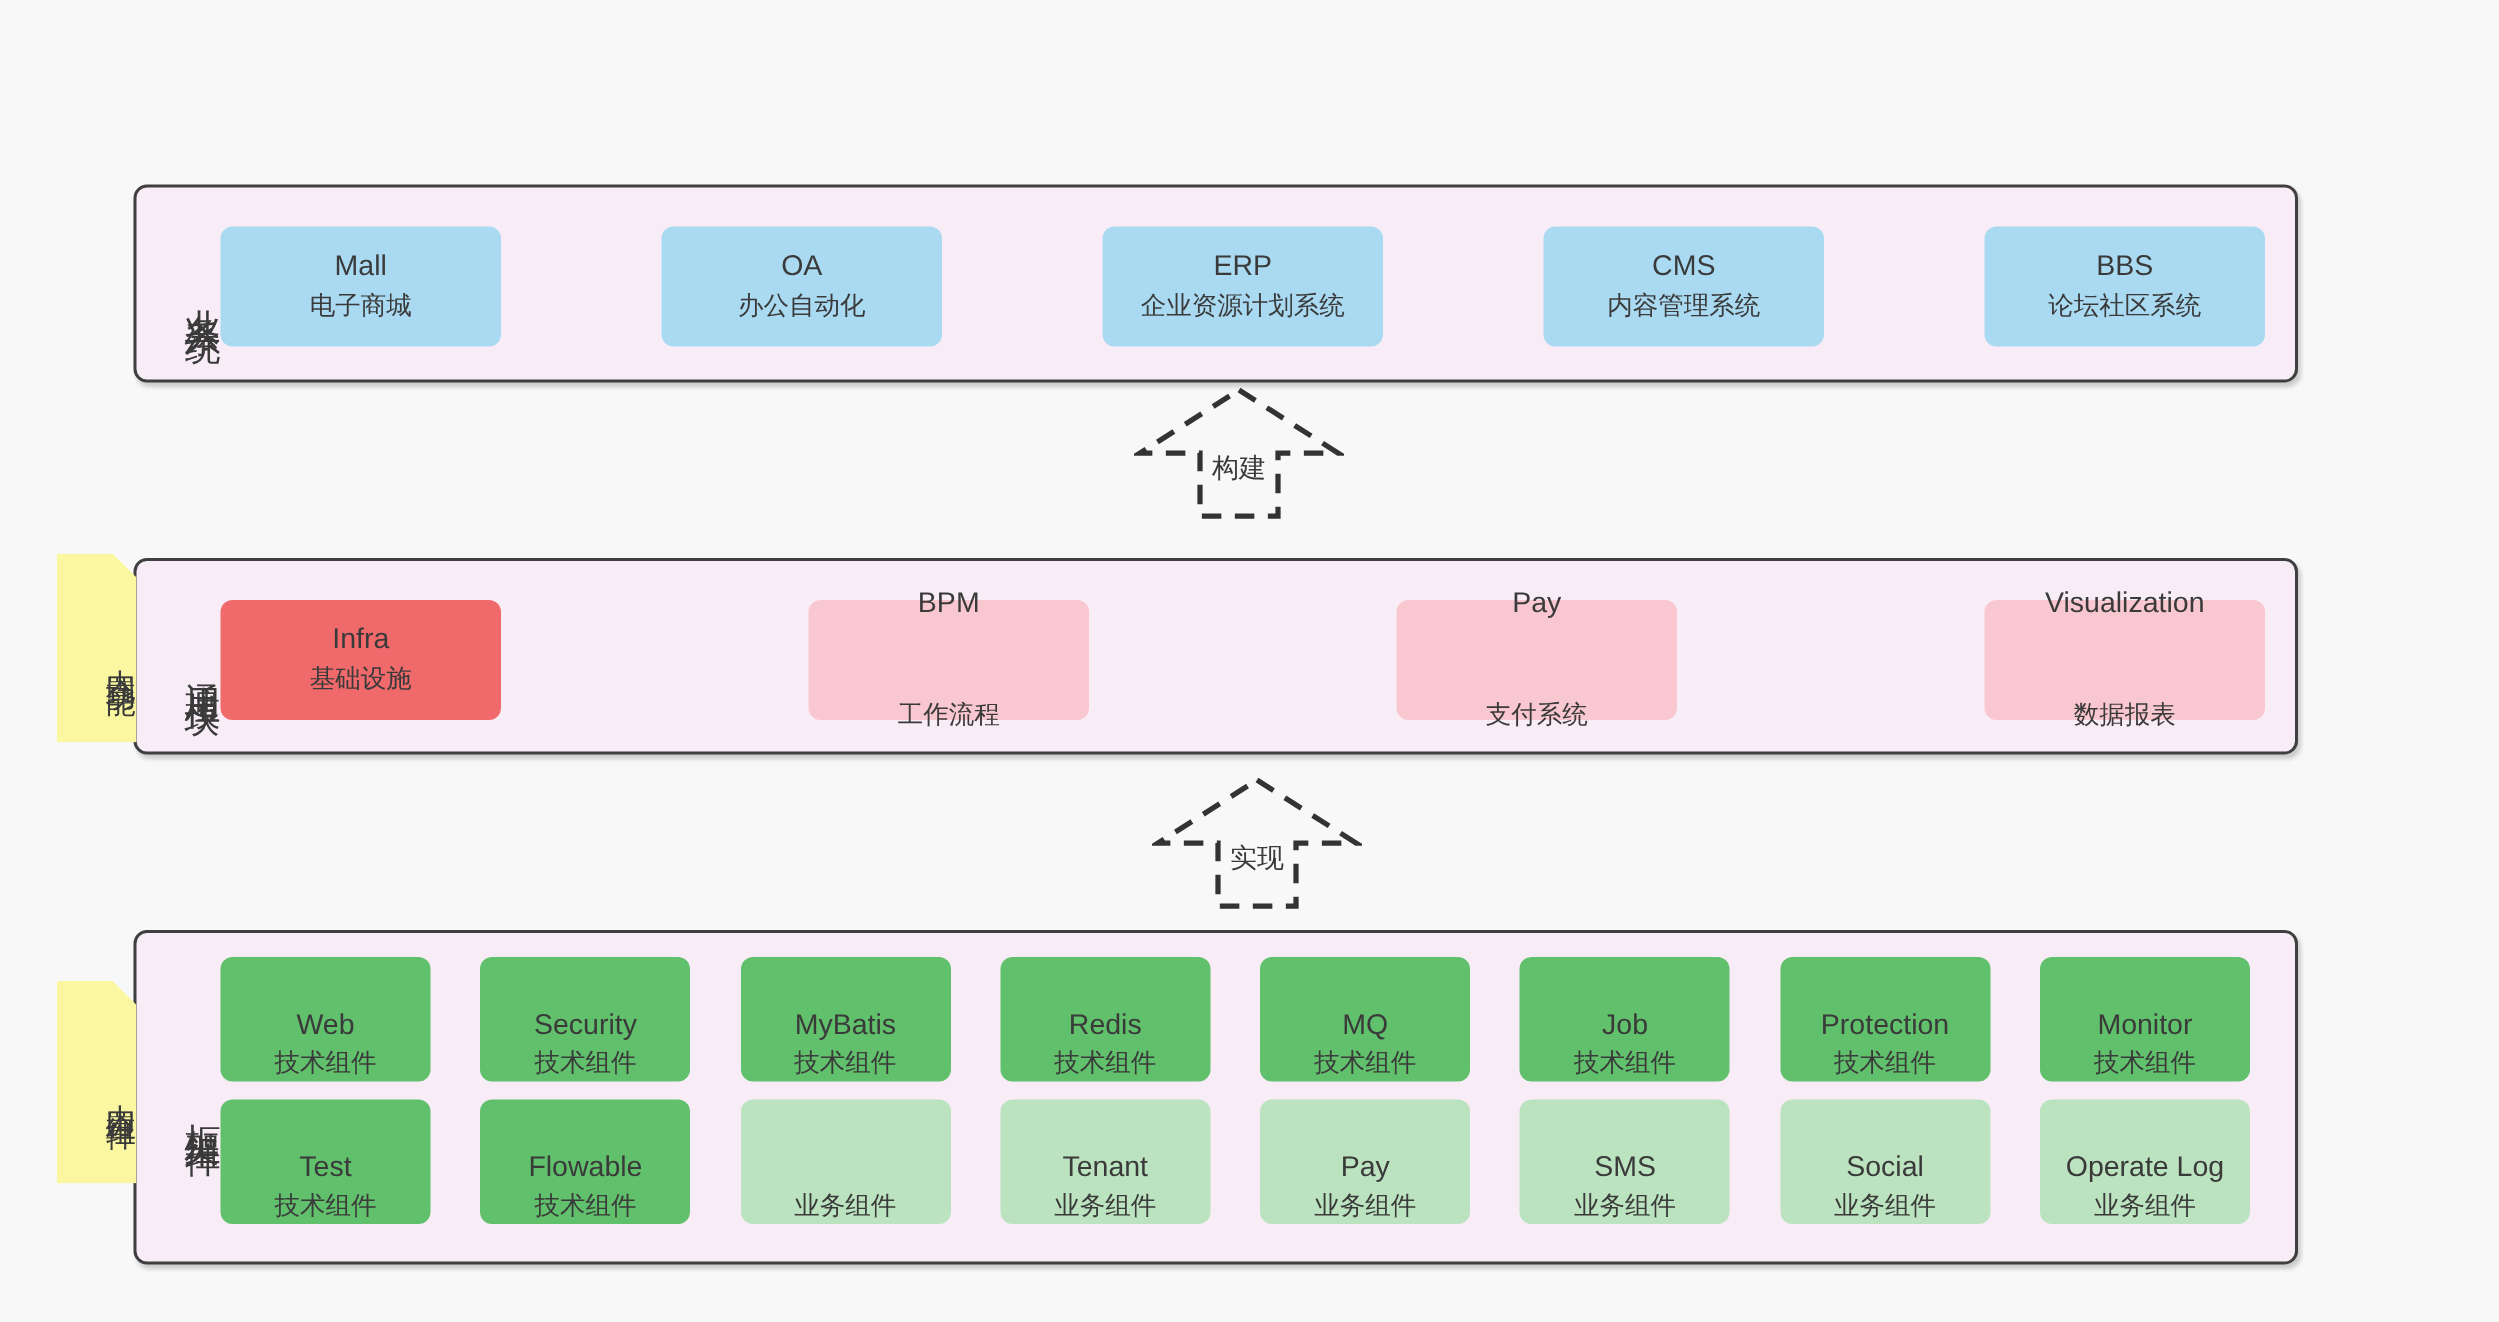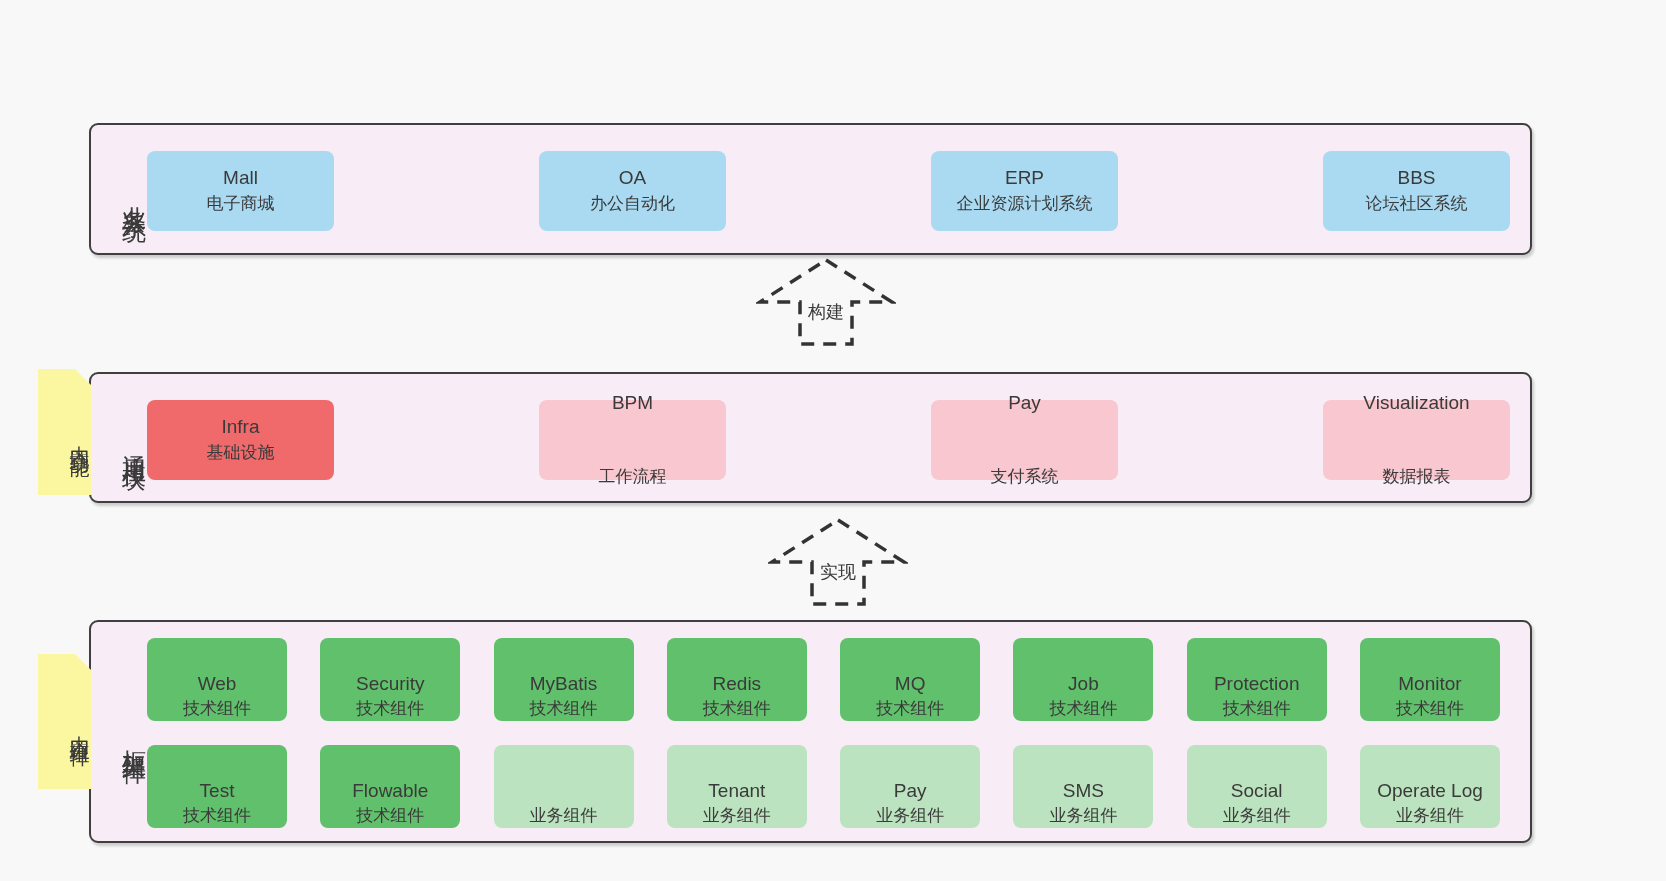--- a/index.html
+++ b/index.html
@@ -15,21 +15,21 @@
   .band{position:absolute;left:89px;width:1443px;background:var(--bandBg);
         border:2px solid var(--bandBorder);border-radius:9px;
         box-shadow:2px 3px 3px rgba(0,0,0,0.18);display:flex;}
   .band-label{width:56px;display:flex;justify-content:center;padding-top:12px;
         writing-mode:vertical-rl;text-orientation:upright;
         font-size:24px;letter-spacing:4px;color:var(--text);line-height:1.1;}
   .content{flex:1;display:flex;justify-content:space-between;align-items:flex-start;}
   .band1 .content,.band2 .content{padding:26px 20px 0 0;}
   .band3-content{flex:1;display:flex;flex-direction:column;padding:16px 30px 0 0;}
   .b3row{display:flex;justify-content:space-between;}
-  .b3row + .b3row{margin-top:24px;}
+  .b3row + .b3row{margin-top:12px;}
 
   .box{border-radius:8px;display:flex;flex-direction:column;align-items:center;
        justify-content:center;text-align:center;color:var(--text);line-height:26px;}
   .band1 .box,.band2 .box{width:187px;height:80px;}
   .b3row .box{width:140px;height:83px;line-height:25px;padding:0 4px;justify-content:flex-end;}
   .box .en{font-size:19px;}
   .box .zh{font-size:17px;}
   .blue{background:var(--blue);} .red{background:var(--red);}
   .pink{background:var(--pink);gap:48px;} .green{background:var(--green);}
   .lgreen{background:var(--lgreen);}
@@ -63,20 +63,24 @@
       </div>
       <div class="box blue">
         <span class="en">OA</span>
         <span class="zh">办公自动化</span>
       </div>
       <div class="box blue">
         <span class="en">ERP</span>
         <span class="zh">企业资源计划系统</span>
       </div>
       <div class="box blue">
+        <span class="en">CMS</span>
+        <span class="zh">内容管理系统</span>
+      </div>
+      <div class="box blue">
         <span class="en">BBS</span>
         <span class="zh">论坛社区系统</span>
       </div>
     </div>
   </div>
 
   <div class="arrow" style="left:756px;top:256px;">
     <svg width="140" height="92" viewBox="0 0 140 92">
       <polygon points="70,4 136,46 96,46 96,88 44,88 44,46 4,46" fill="#f8f8f8" stroke="var(--arrowStroke)" stroke-width="3.5" stroke-dasharray="13 9" stroke-linejoin="miter"></polygon>
     </svg>

